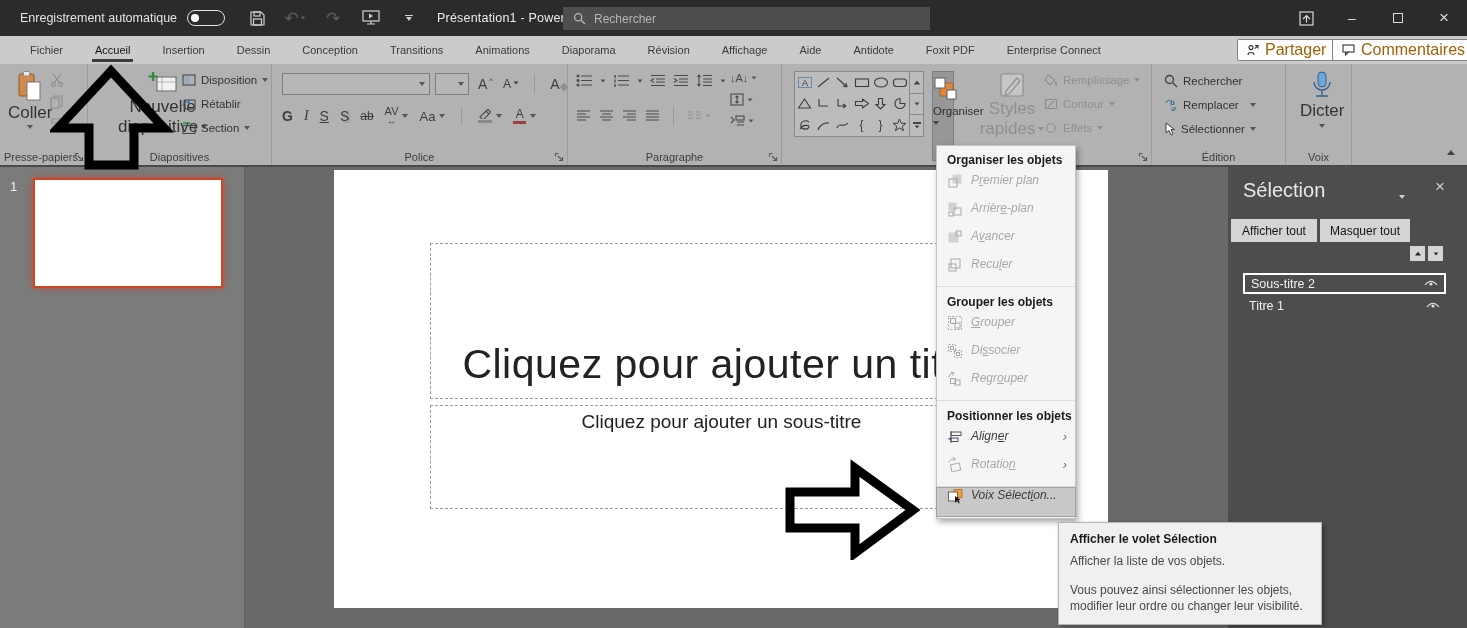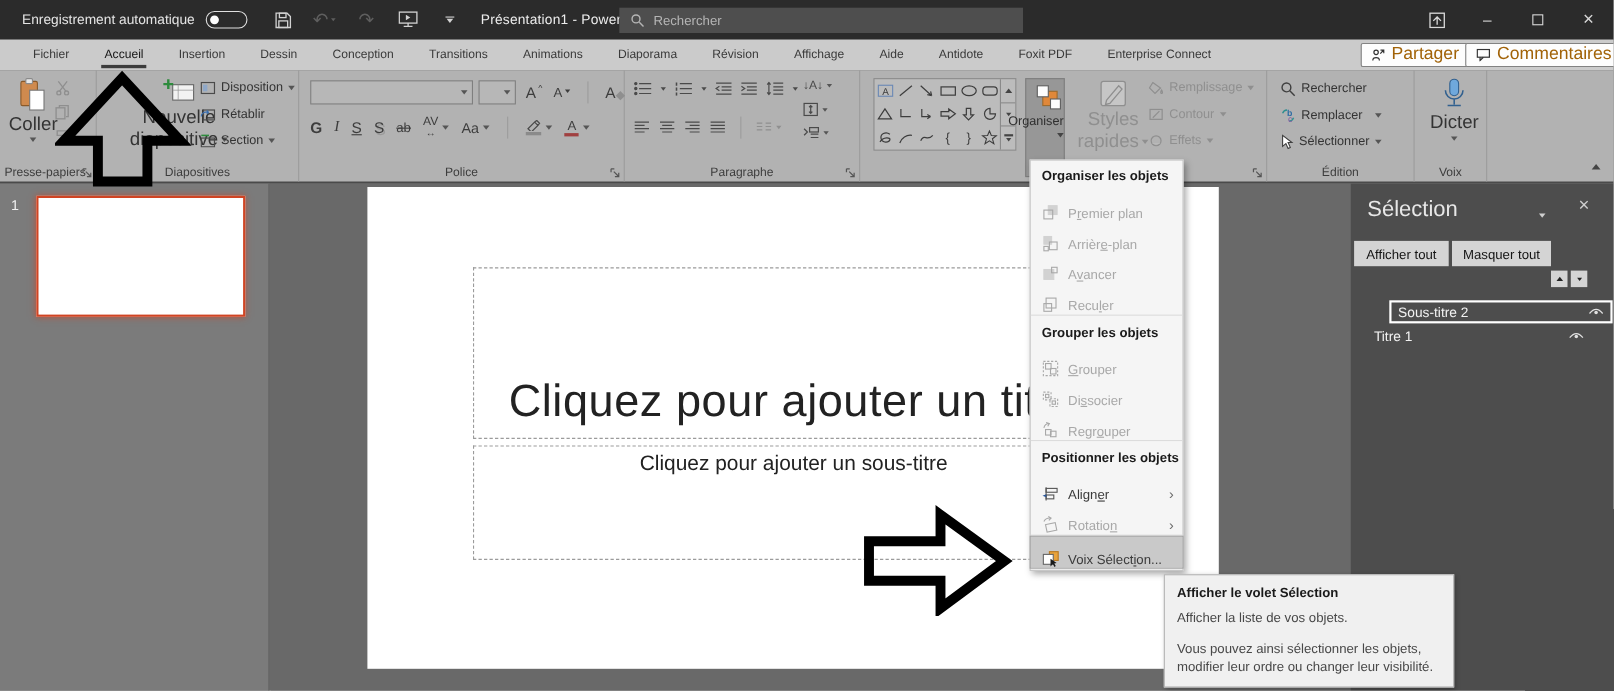--- a/index.html
+++ b/index.html
@@ -44,46 +44,46 @@
   .combo { background:#b7b7b7; border:1px solid #7f7f7f; height:22px; display:flex; align-items:center; justify-content:flex-end; padding-right:4px; color:#555; }
   .fbtn { font-size:14px; color:#3d3d3d; display:flex; align-items:flex-end; gap:2px; }
   .vdiv { width:1px; height:20px; background:#9c9c9c; margin:0 5px; }
   .gallery { position:absolute; left:12px; top:7px; width:130px; height:66px; border:1px solid #8a8a8a; background:#bcbcbc; display:flex; }
   .gal-grid { width:115px; display:grid; grid-template-columns:repeat(6,1fr); grid-template-rows:repeat(3,1fr); }
   .gal-cell { display:flex; align-items:center; justify-content:center; color:#3d3d3d; }
   .gal-scroll { width:14px; border-left:1px solid #8a8a8a; display:flex; flex-direction:column; }
   .gal-scroll div { flex:1; display:flex; flex-direction:column; align-items:center; justify-content:center; border-bottom:1px solid #8a8a8a; color:#444; }
   .gal-scroll div:last-child { border-bottom:none; }
   .morebar { width:8px; height:1.5px; background:#444; margin-bottom:1px; }
-  #arrange-btn { position:absolute; left:150px; top:7px; width:36px; height:90px; background:#979797; border:1px solid #7d7d7d; display:flex; flex-direction:column; align-items:flex-end; padding-top:4px; font-size:11.5px; color:#2e2e2e; }
+  #arrange-btn { position:absolute; left:150px; top:7px; width:22px; height:90px; background:#979797; border:1px solid #7d7d7d; display:flex; flex-direction:column; align-items:flex-start; padding-top:4px; font-size:11.5px; color:#2e2e2e; }
 
   
   #left-panel { position:absolute; left:0; top:167px; width:245px; height:461px; background:#7b7b7b; border-right:1px solid #5f5f5f; }
   #slide-num { position:absolute; left:10px; top:12px; color:#f0f0f0; font-size:13px; }
   #thumb { position:absolute; left:33px; top:11px; width:190px; height:110px; background:#fff; border:2px solid #d04423; box-shadow:0 0 6px rgba(205,65,35,.75); }
   #canvas { position:absolute; left:246px; top:167px; width:982px; height:461px; background:#696969; }
   #slide { position:absolute; left:88px; top:3px; width:774px; height:438px; background:#fff; }
   .ph { position:absolute; border:1px dashed #9b9b9b; display:flex; justify-content:center; }
   #title-ph { left:96px; top:73px; width:583px; height:156px; align-items:flex-end; padding-bottom:10px; font-size:41px; color:#222; letter-spacing:.5px; }
   #subtitle-ph { left:96px; top:235px; width:583px; height:104px; align-items:flex-start; padding-top:5px; font-size:19px; color:#222; }
 
   
   #sel-pane { position:absolute; left:1228px; top:167px; width:239px; height:461px; background:#4d4d4d; color:#e6e6e6;padding-left:41px; }
   #sel-title { position:absolute; left:15px; top:12px; font-size:20px; color:#e8e8e8; }
   .pane-ctl { position:absolute; top:18px; color:#cfcfcf; }
   .pane-btn { position:absolute; top:52px; height:23px; background:#d4d4d4; color:#141414; font-size:12px; display:flex; align-items:center; justify-content:center; }
   .mini-btn { position:absolute; top:79px; width:15px; height:15px; background:#d4d4d4; color:#222; display:flex; align-items:center; justify-content:center; }
   .sel-item { position:absolute; left:15px; width:203px; height:21px; display:flex; align-items:center; font-size:12.5px; color:#f2f2f2; padding:0 6px; }
-  .sel-item.selected { border:2px solid #fff;margin-left:20px; }
+  .sel-item.selected { border:2px solid #fff; }
   .sel-item .eye { margin-left:auto; }
 
   
   #arrange-menu { position:absolute; left:936px; top:145px; width:140px; background:#f5f5f5; border:1px solid #c3c3c3; box-shadow:2px 3px 6px rgba(0,0,0,.35); z-index:80; padding-bottom:2px; }
   .mh { height:27px; display:flex; align-items:center; padding-left:10px; font-size:12px; font-weight:bold; color:#1a1a1a; }
-  .mi { height:28px; display:flex; align-items:flex-end; padding:0 8px 0 10px; font-size:12px; color:#3b3b3b; gap:8px; }
+  .mi { height:28px; display:flex; align-items:flex-start; padding:0 8px 0 10px; font-size:12px; color:#3b3b3b; gap:8px;font-style:italic; }
   .mi.dis { color:#a8a8a8 !important; }
   .mi .sub { margin-left:auto; font-size:13px; color:#6d6d6d; }
   .mi.hl { background:#c9c9c9; outline:1px solid #a2a2a2; }
   .msep { height:1px; background:#dcdcdc; margin:1px 0; }
   .u { text-decoration:underline; }
   .mic { width:16px; height:16px; flex:0 0 16px; }
 
   
   #tooltip { position:absolute; left:1058px; top:522px; width:264px; min-height:94px; background:#f0f0f0; border:1px solid #b4b4b4; box-shadow:2px 2px 5px rgba(0,0,0,.3); z-index:85; padding:9px 11px; }
   #tooltip .tt-title { font-size:12px; font-weight:bold; color:#1a1a1a; }

